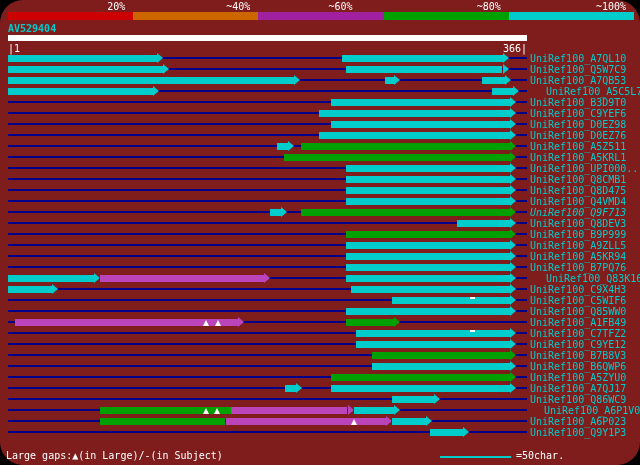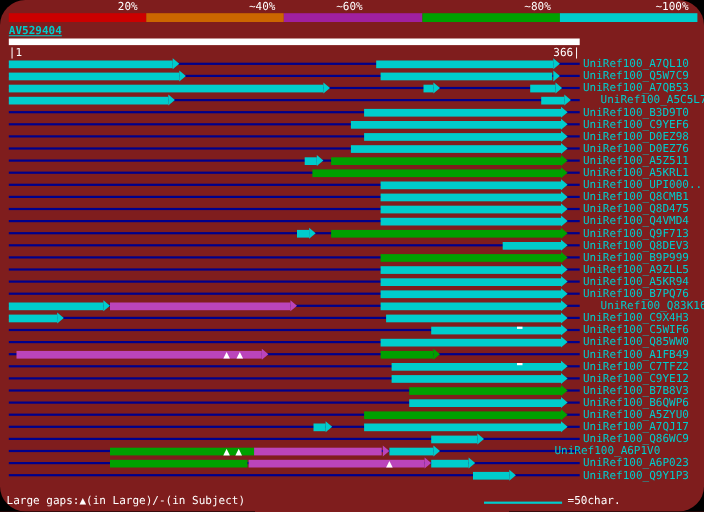--- a/index.html
+++ b/index.html
@@ -4,34 +4,34 @@
 <style>
   * { margin:0; padding:0; box-sizing:border-box; }
   html,body { background:#000; }
   .screen {
     position:relative; width:640px; height:465px; background:#7f1d1d;
     font-family:"DejaVu Sans Mono","Liberation Mono",monospace; overflow:hidden;border-radius:23px;
   }
   .abs { position:absolute; }
   .txt { color:#fff; font-size:10px; line-height:11px; white-space:pre; }
   .cyan-txt { color:#00CCCC; }
-  .bold { font-weight:bold;text-decoration:underline; }
+  .bold { font-weight:bold; }
 </style>
 </head>
 <body>
 
 <div class="screen">
 
   <div id="scale-area">
       <div class="abs" style="left: 8px; top: 12px; width: 125.2px; height: 8px; background: rgb(204, 0, 0);"></div>
       <div class="abs txt" style="left: 55.2px; top: 1px; width: 70px; text-align: right;">20%</div>
       <div class="abs" style="left: 133.2px; top: 12px; width: 125.2px; height: 8px; background: rgb(204, 102, 0);"></div>
       <div class="abs txt" style="left: 180.4px; top: 1px; width: 70px; text-align: right;">~40%</div>
       <div class="abs" style="left: 258.4px; top: 12px; width: 125.2px; height: 8px; background: rgb(160, 32, 160);"></div>
-      <div class="abs txt" style="left: 305.6px; top: 1px; width: 70px; text-align: left;">~60%</div>
+      <div class="abs txt" style="left: 305.6px; top: 1px; width: 70px; text-align: center;">~60%</div>
       <div class="abs" style="left: 383.6px; top: 12px; width: 125.2px; height: 8px; background: rgb(0, 160, 0);"></div>
       <div class="abs txt" style="left: 430.8px; top: 1px; width: 70px; text-align: right;">~80%</div>
       <div class="abs" style="left: 508.8px; top: 12px; width: 125.2px; height: 8px; background: rgb(0, 204, 204);"></div>
       <div class="abs txt" style="left: 556px; top: 1px; width: 70px; text-align: right;">~100%</div>
     </div>
 
   <div class="abs txt cyan-txt bold" style="left:8px;top:23px;">AV529404</div>
 
   <div class="abs" style="left:8px;top:35px;width:519px;height:6px;background:#FFFFFF;"></div>
 
@@ -134,21 +134,21 @@
         <div class="abs" title="UniRef100_Q4VMD4" style="left: 346.4px; top: 198px; width: 163.2px; height: 7px; background: rgb(0, 204, 204);"></div>
         <div class="abs" style="left: 509.6px; top: 196px; width: 0px; height: 0px; border-top: 5.5px solid transparent; border-bottom: 5.5px solid transparent; border-left: 6px solid rgb(0, 204, 204);"></div>
         <div class="abs txt cyan-txt" style="left: 530px; top: 196px;">UniRef100_Q4VMD4</div>
       </div>
       <div>
         <div class="abs" style="left: 8px; top: 211px; width: 519px; height: 2px; background: rgb(0, 0, 139);"></div>
         <div class="abs" title="UniRef100_Q9F713" style="left: 269.6px; top: 209px; width: 11.1px; height: 7px; background: rgb(0, 204, 204);"></div>
         <div class="abs" style="left: 280.7px; top: 207px; width: 0px; height: 0px; border-top: 5.5px solid transparent; border-bottom: 5.5px solid transparent; border-left: 6px solid rgb(0, 204, 204);"></div>
         <div class="abs" title="UniRef100_Q9F713" style="left: 300.9px; top: 209px; width: 208.7px; height: 7px; background: rgb(0, 160, 0);"></div>
         <div class="abs" style="left: 509.6px; top: 207px; width: 0px; height: 0px; border-top: 5.5px solid transparent; border-bottom: 5.5px solid transparent; border-left: 6px solid rgb(0, 160, 0);"></div>
-        <div class="abs txt cyan-txt" style="left: 530px; top: 207px;">UniRef100_Q9F713</div>
+        <div class="abs txt cyan-txt" style="left: 530px; top: 207px; font-style: italic;">UniRef100_Q9F713</div>
       </div>
       <div>
         <div class="abs" style="left: 8px; top: 222px; width: 519px; height: 2px; background: rgb(0, 0, 139);"></div>
         <div class="abs" title="UniRef100_Q8DEV3" style="left: 457.3px; top: 220px; width: 52.3px; height: 7px; background: rgb(0, 204, 204);"></div>
         <div class="abs" style="left: 509.6px; top: 218px; width: 0px; height: 0px; border-top: 5.5px solid transparent; border-bottom: 5.5px solid transparent; border-left: 6px solid rgb(0, 204, 204);"></div>
         <div class="abs txt cyan-txt" style="left: 530px; top: 218px;">UniRef100_Q8DEV3</div>
       </div>
       <div>
         <div class="abs" style="left: 8px; top: 233px; width: 519px; height: 2px; background: rgb(0, 0, 139);"></div>
         <div class="abs" title="UniRef100_B9P999" style="left: 346.4px; top: 231px; width: 163.2px; height: 7px; background: rgb(0, 160, 0);"></div>
@@ -261,21 +261,21 @@
       </div>
       <div>
         <div class="abs" style="left: 8px; top: 409px; width: 519px; height: 2px; background: rgb(0, 0, 139);"></div>
         <div class="abs" title="UniRef100_A6P1V0" style="left: 100.4px; top: 407px; width: 130.8px; height: 7px; background: rgb(0, 160, 0);"></div>
         <div class="abs" title="UniRef100_A6P1V0" style="left: 231.2px; top: 407px; width: 116.3px; height: 7px; background: rgb(187, 68, 187);"></div>
         <div class="abs" style="left: 347.5px; top: 405px; width: 0px; height: 0px; border-top: 5.5px solid transparent; border-bottom: 5.5px solid transparent; border-left: 6px solid rgb(187, 68, 187);"></div>
         <div class="abs" title="UniRef100_A6P1V0" style="left: 353.5px; top: 407px; width: 40.9px; height: 7px; background: rgb(0, 204, 204);"></div>
         <div class="abs" style="left: 394.4px; top: 405px; width: 0px; height: 0px; border-top: 5.5px solid transparent; border-bottom: 5.5px solid transparent; border-left: 6px solid rgb(0, 204, 204);"></div>
         <div class="abs" style="left: 202.6px; top: 408px; width: 0px; height: 0px; border-left: 3px solid transparent; border-right: 3px solid transparent; border-bottom: 6px solid rgb(255, 255, 255);"></div>
         <div class="abs" style="left: 214px; top: 408px; width: 0px; height: 0px; border-left: 3px solid transparent; border-right: 3px solid transparent; border-bottom: 6px solid rgb(255, 255, 255);"></div>
-        <div class="abs txt cyan-txt" style="left: 504px; top: 405px;">UniRef100_A6P1V0</div>
+        <div class="abs txt cyan-txt" style="left: 544px; top: 405px;">UniRef100_A6P1V0</div>
       </div>
       <div>
         <div class="abs" style="left: 8px; top: 420px; width: 519px; height: 2px; background: rgb(0, 0, 139);"></div>
         <div class="abs" title="UniRef100_A6P023" style="left: 100.4px; top: 418px; width: 125.1px; height: 7px; background: rgb(0, 160, 0);"></div>
         <div class="abs" title="UniRef100_A6P023" style="left: 225.6px; top: 418px; width: 160.4px; height: 7px; background: rgb(187, 68, 187);"></div>
         <div class="abs" style="left: 385.9px; top: 416px; width: 0px; height: 0px; border-top: 5.5px solid transparent; border-bottom: 5.5px solid transparent; border-left: 6px solid rgb(187, 68, 187);"></div>
         <div class="abs" title="UniRef100_A6P023" style="left: 391.9px; top: 418px; width: 33.8px; height: 7px; background: rgb(0, 204, 204);"></div>
         <div class="abs" style="left: 425.7px; top: 416px; width: 0px; height: 0px; border-top: 5.5px solid transparent; border-bottom: 5.5px solid transparent; border-left: 6px solid rgb(0, 204, 204);"></div>
         <div class="abs" style="left: 350.5px; top: 419px; width: 0px; height: 0px; border-left: 3px solid transparent; border-right: 3px solid transparent; border-bottom: 6px solid rgb(255, 255, 255);"></div>
         <div class="abs txt cyan-txt" style="left: 530px; top: 416px;">UniRef100_A6P023</div>

